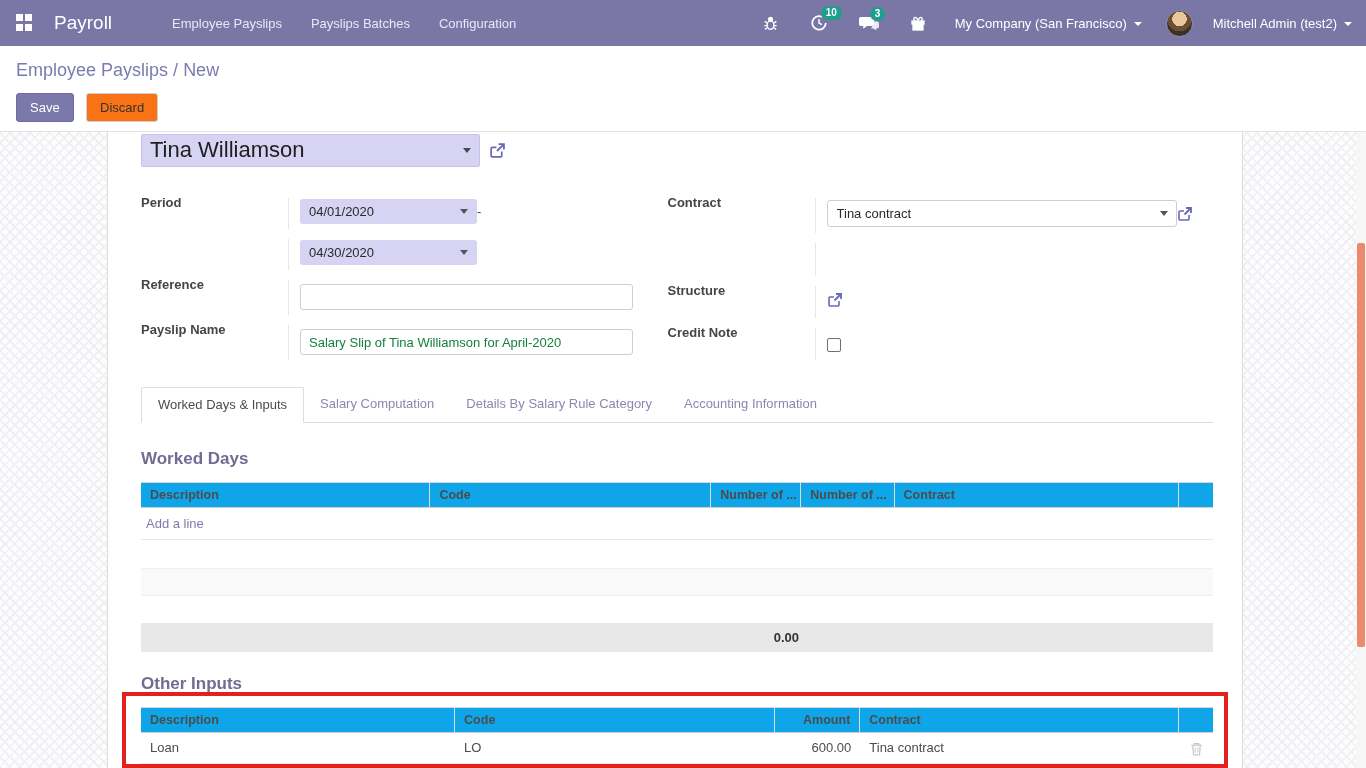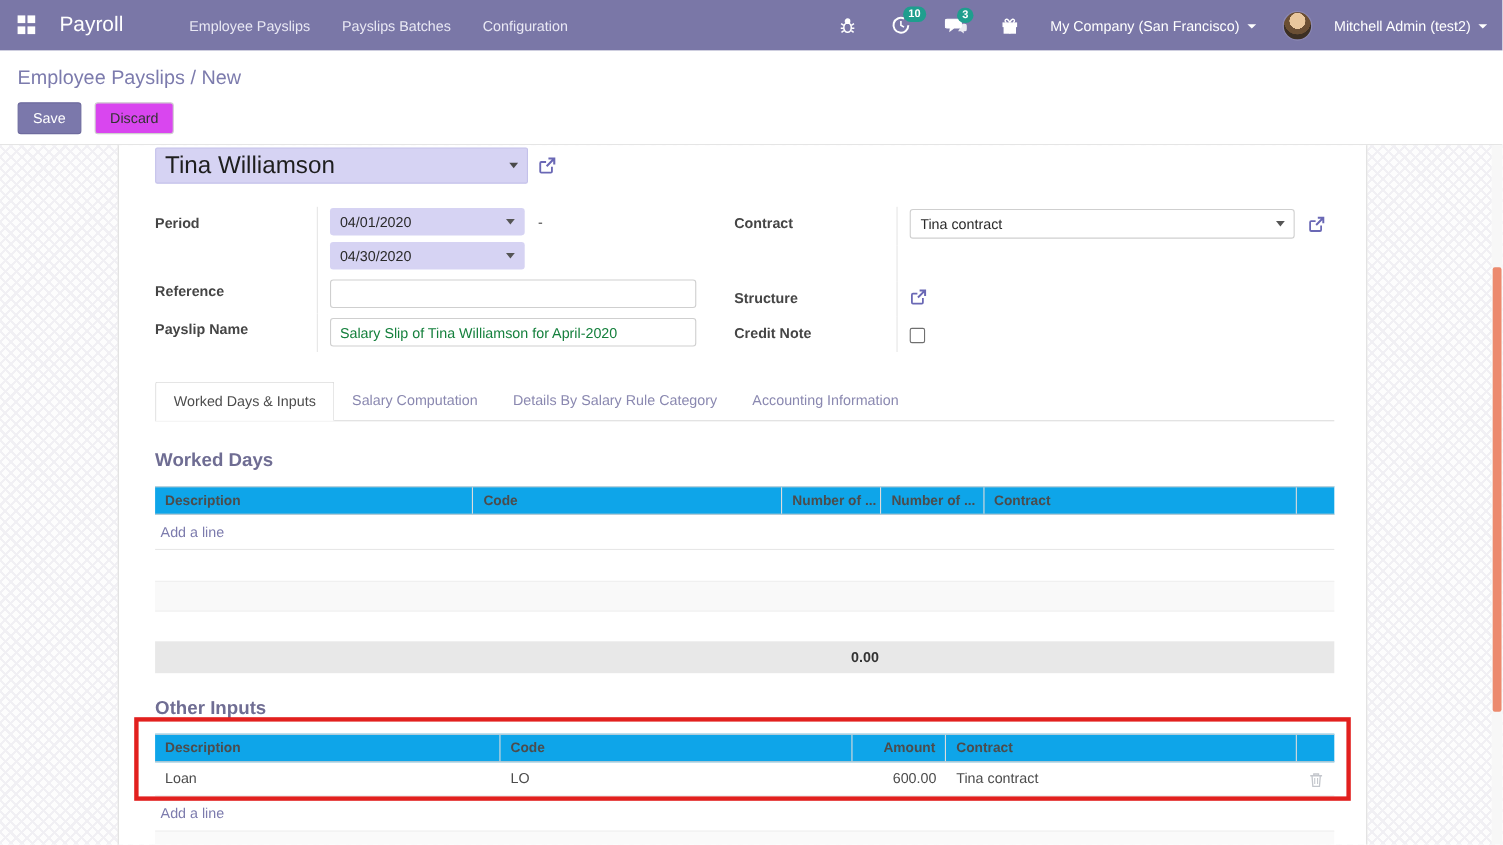--- a/index.html
+++ b/index.html
@@ -26,21 +26,21 @@
             background:radial-gradient(circle at 50% 32%, #e9c79d 0 34%, #6b4f34 35% 58%, #3c2f23 59% 100%);
             border:1px solid #8c89b4; }
 
   
   .control-panel { height:86px; background:#fff; border-bottom:1px solid #e3e3e3; padding:12px 16px 0; }
   .breadcrumb { font-size:18px; margin:2px 0 12px; }
   .breadcrumb .bc-link { color:var(--accent,#7c7bad); cursor:pointer; }
   .breadcrumb .bc-sep, .breadcrumb .bc-cur { color:var(--accent,#7c7bad); }
   .btn { font-size:13px; border-radius:3px; padding:6px 13px; cursor:pointer; border:1px solid transparent; }
   .btn-save { background:var(--save-bg,#7b78ab); border-color:#6e6b9e; color:#fff; }
-  .btn-discard { background:#d946ef; border-color:#cfcfcf; color:#333; margin-left:8px; }
+  .btn-discard { background:#f97316; border-color:#cfcfcf; color:#333; margin-left:8px; }
 
   
   .content { position:relative; height:636px;
      background-color:#fdfdfd;
      background-image:repeating-linear-gradient(45deg,#f1f0f4 0 2px,transparent 2px 7px),
                       repeating-linear-gradient(-45deg,#f1f0f4 0 2px,transparent 2px 7px); }
   .sheet { position:absolute; left:107px; top:0; width:1136px; height:100%; background:#fff;
            border-left:1px solid #dcdcdc; border-right:1px solid #dcdcdc; padding:0 29px 0 33px; overflow:hidden; }
 
   
@@ -56,21 +56,21 @@
                      font-family:"Liberation Sans",sans-serif; }
   .caret-d { width:0; height:0; border-left:4px solid transparent; border-right:4px solid transparent;
              border-top:5px solid #4a4a4a; position:absolute; right:9px; top:14px; }
 
   
   .form-grid { display:flex; margin-top:21px; }
   .fgroup { display:grid; grid-template-columns:147px 1fr; }
   .fgroup.left  { width:527px; }
   .fgroup.right { width:547px; margin-left:1px; }
   .flabel { font-size:13px; font-weight:bold; color:#454545; padding-top:7px; }
-  .fval { border-left:1px solid #e6e6e6; padding:1px 0 5px 11px; display:flex; align-items:center; gap:12px; min-height:30px; }
+  .fval { border-left:1px solid #e6e6e6; padding:1px 0 5px 11px; display:flex; align-items:center; gap:0; min-height:30px;margin-top:10px; }
   .fval.tall { padding-top:4px; }
   .o-input { border:1px solid #cfcfcf; border-radius:3px; height:26px; font-size:13px; padding:0 8px;
              color:#15803d; width:333px; font-family:Liberation Sans, sans-serif; background:#fff; }
   .datewrap { position:relative; width:177px; }
   .datewrap input { width:100%; height:25px; background:var(--field-bg,#d6d3f3); border:none; border-radius:3px;
                     font-size:13px; color:#2a2a2a; padding:0 22px 0 9px; font-family:"Liberation Sans",sans-serif; }
   .datewrap .caret-d { top:10px; border-top-color:#555; }
   .m2owrap { position:relative; width:350px; }
   .m2owrap input { width:100%; height:27px; border:1px solid #cfcfcf; border-radius:3px; background:#fff;
                    font-size:13px; color:#2a2a2a; padding:0 22px 0 9px; font-family:"Liberation Sans",sans-serif; }

